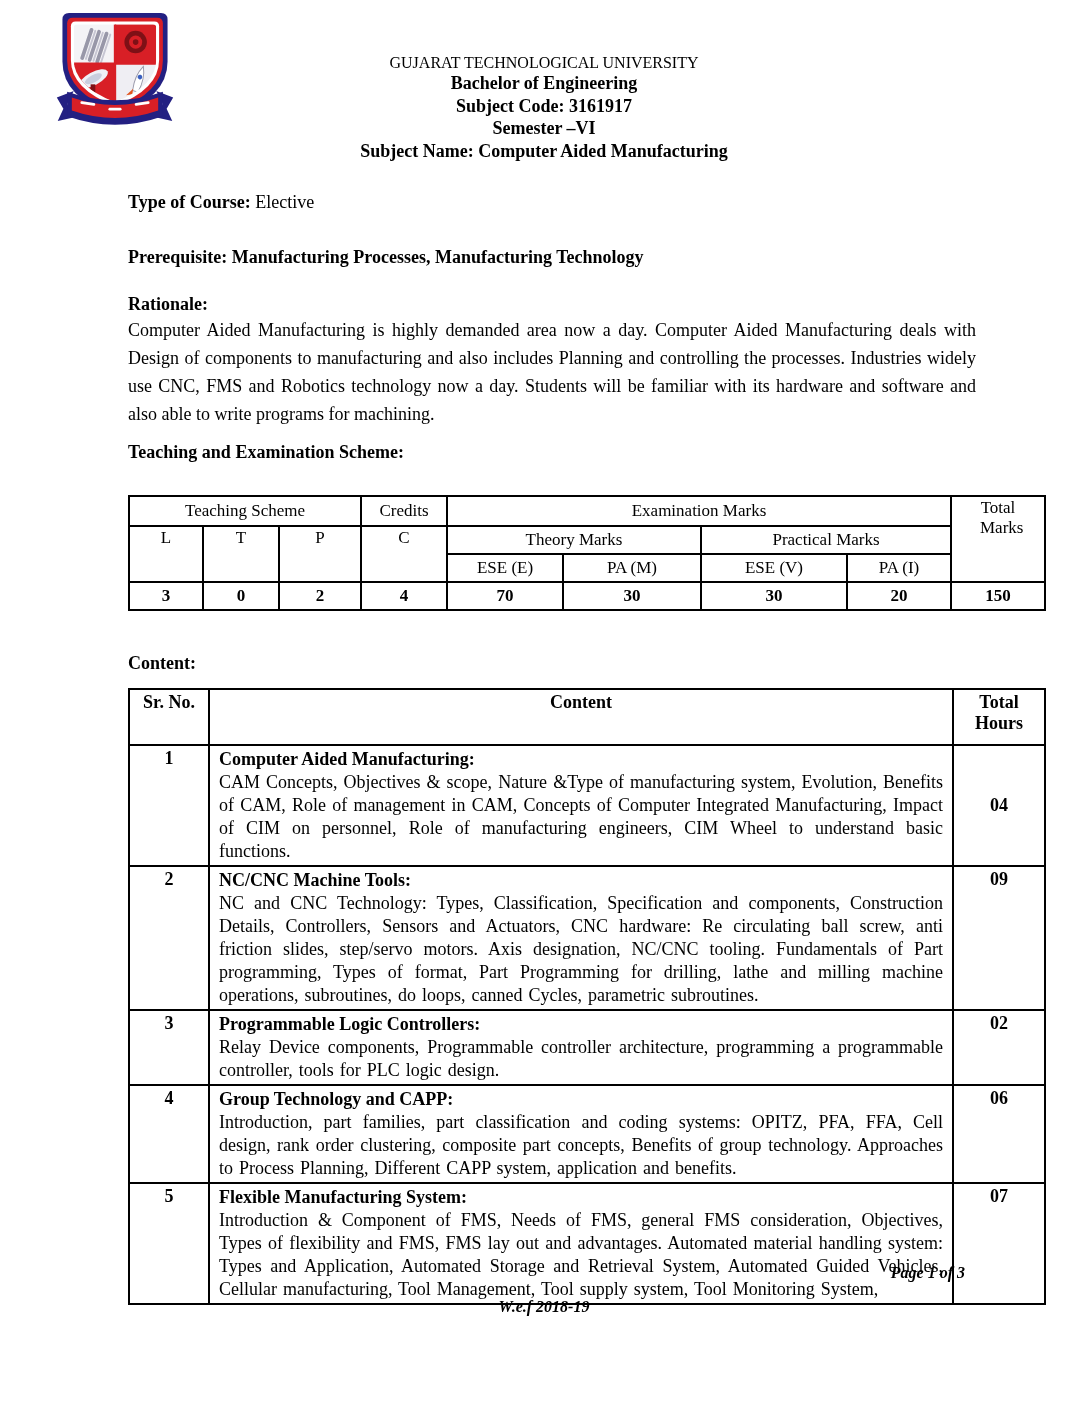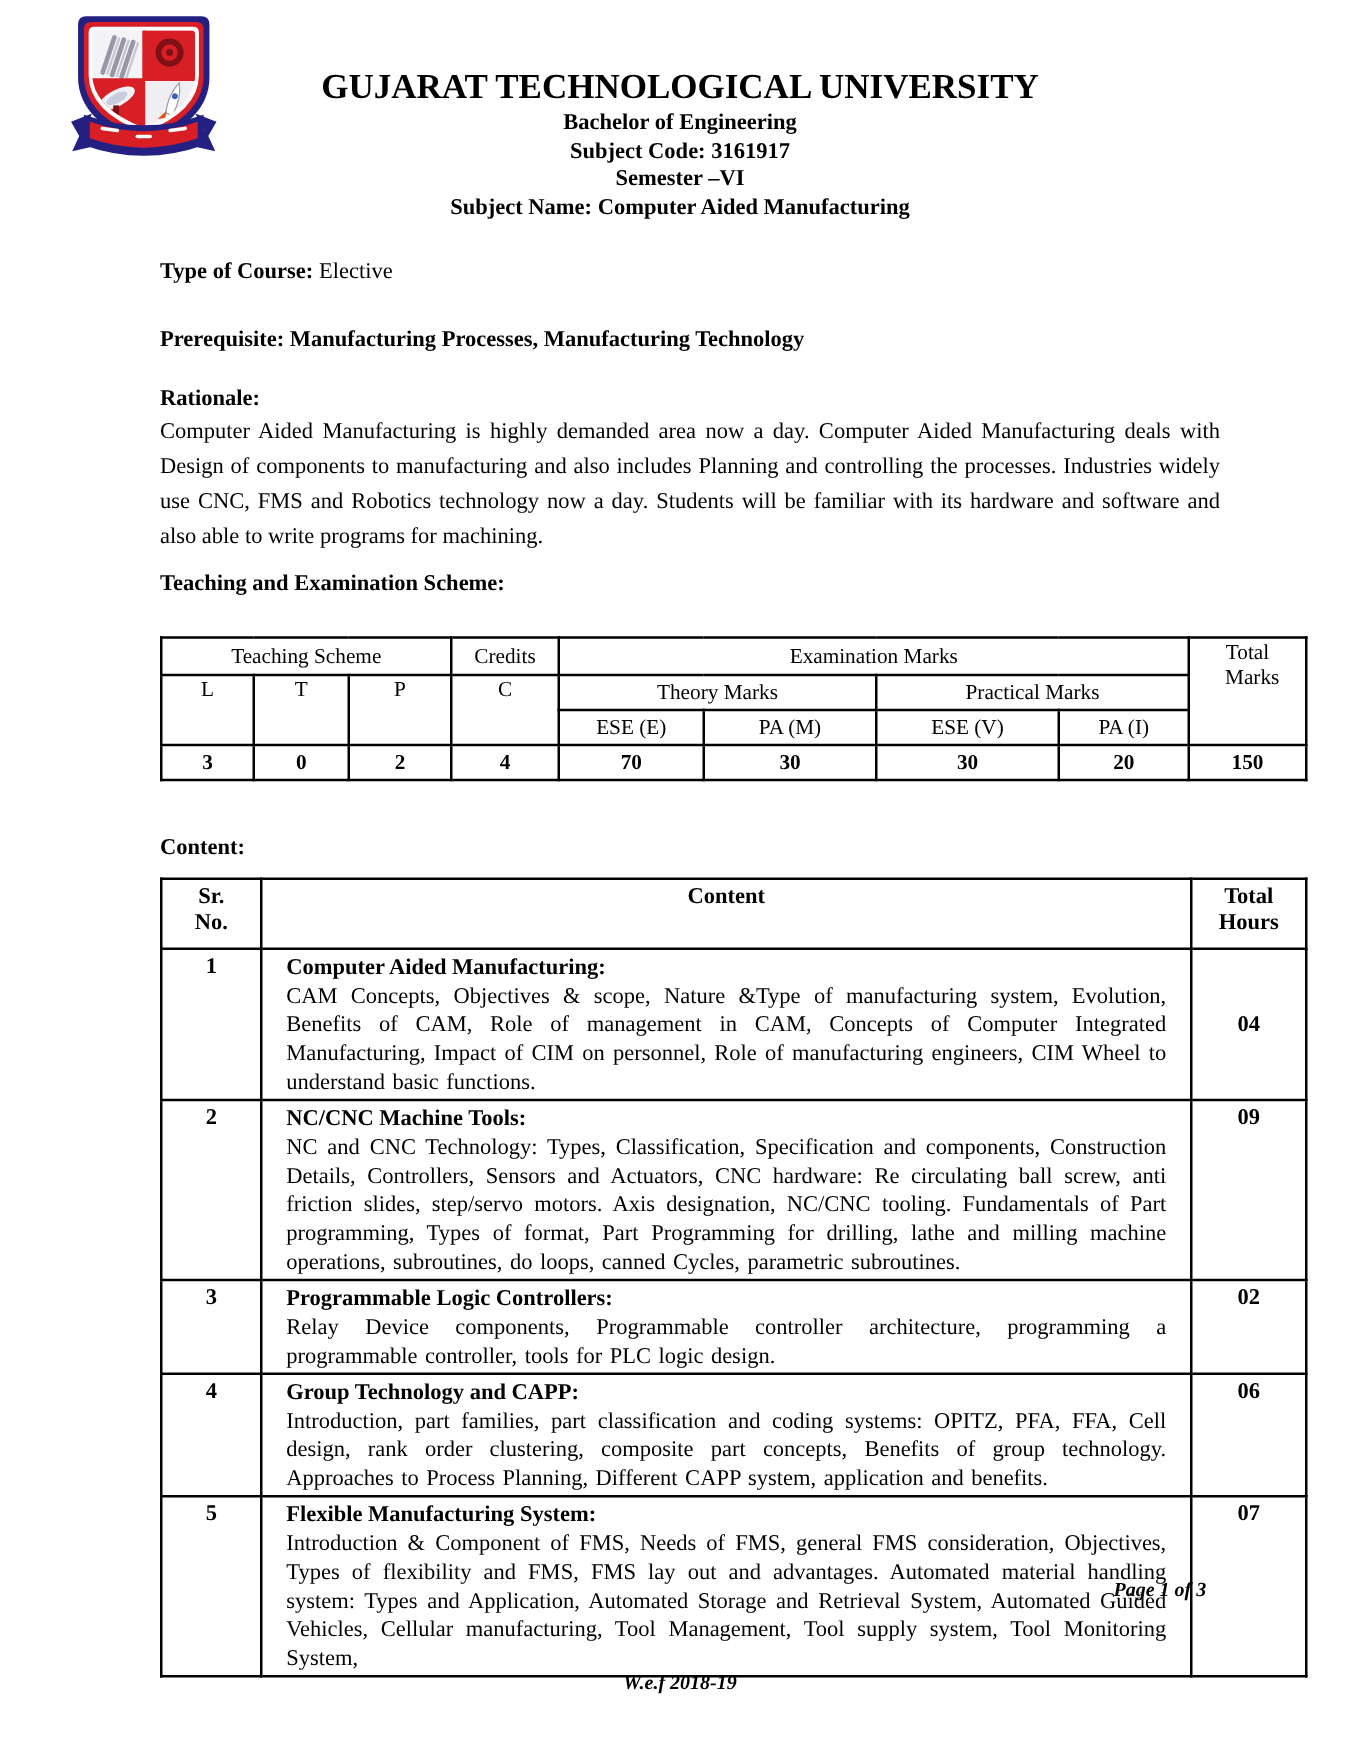--- a/index.html
+++ b/index.html
@@ -6,21 +6,21 @@
   body{
     width:1088px;height:1408px;background:#ffffff;color:#000;
     font-family:"Liberation Serif","DejaVu Serif",serif;font-size:18px;
     position:relative;overflow:hidden;
   }
   .page{position:relative;width:1088px;height:1408px;background:#fff;}
 
   
   .logo{position:absolute;left:54px;top:10px;width:122px;height:128px;}
   .header-text{padding-top:54px;text-align:center;}
-  .uni-title{font-size:28px;font-weight:bold;margin:0;}
+  .uni-title{font-size:16px;font-weight:normal;margin:0;}
   .subtitle{font-weight:bold;font-size:18px;line-height:22.5px;}
 
   
   .main{margin-left:128px;width:1008px;}
   .text-col{width:848px;}
   .line{font-size:18px;}
   .lbl{font-weight:bold;}
   .type-line{margin-top:30px;}
   .prereq-line{margin-top:34px;font-weight:bold;}
   .rationale-h{margin-top:26px;font-weight:bold;}
@@ -32,32 +32,32 @@
   .scheme-table td{border:2px solid #000;text-align:center;padding:1px 4px;font-size:17px;overflow:hidden;}
   .scheme-table td.ltpc{vertical-align:top;}
   .scheme-table td.total-cell{vertical-align:top;padding:1px 28px;}
   .scheme-table tr.vals td{font-weight:bold;height:24px;}
   .scheme-table tr.h1 td{height:26px;}
   .scheme-table tr.h2 td{height:24px;}
   .scheme-table tr.h3 td{height:24px;}
 
   .content-h{margin-top:42px;font-weight:bold;}
   .content-table{width:916px;table-layout:fixed;margin-top:14px;}
-  .content-table td{border:2px solid #000;padding:2px 19px;vertical-align:top;font-size:18px;overflow:hidden;}
+  .content-table td{border:2px solid #000;padding:2px 9px;vertical-align:top;font-size:18px;overflow:hidden;}
   .content-table td.hdr{font-weight:bold;text-align:center;height:50px;}
   .content-table td.sr{text-align:center;font-weight:bold;}
   .content-table td.hours{text-align:center;font-weight:bold;}
   .content-table tbody tr:first-child td.hours{vertical-align:middle;}
   .row-title{font-weight:bold;line-height:23px;}
   .row-body{text-align:justify;line-height:23px;word-spacing:1.5px;}
 
   
   .footer-page{position:absolute;top:1264px;left:0;width:965px;text-align:right;
     font-style:italic;font-weight:bold;font-size:16px;}
-  .footer-wef{position:absolute;top:1338px;left:0;width:1088px;text-align:center;
+  .footer-wef{position:absolute;top:1298px;left:0;width:1088px;text-align:center;
     font-style:italic;font-weight:bold;font-size:16px;}
 </style>
 </head>
 <body>
 
 <div class="page">
 
   <div class="logo">
     <svg width="122" height="128" viewBox="0 0 130 134">
       <path d="M16,2 H114 Q121,2 121,9 V54 Q121,92 65,112 Q9,92 9,54 V9 Q9,2 16,2 Z" fill="#232082"></path>

